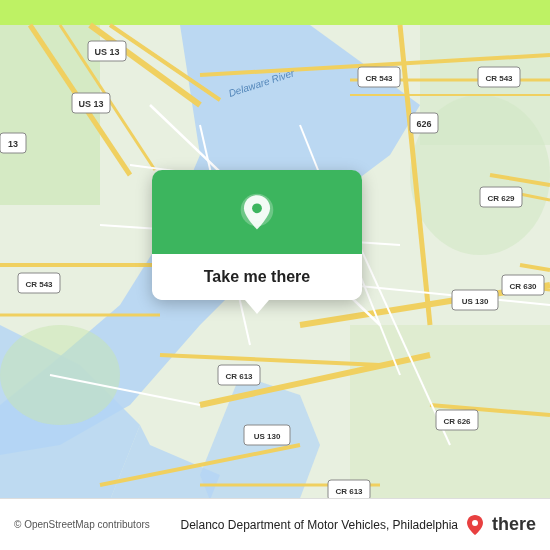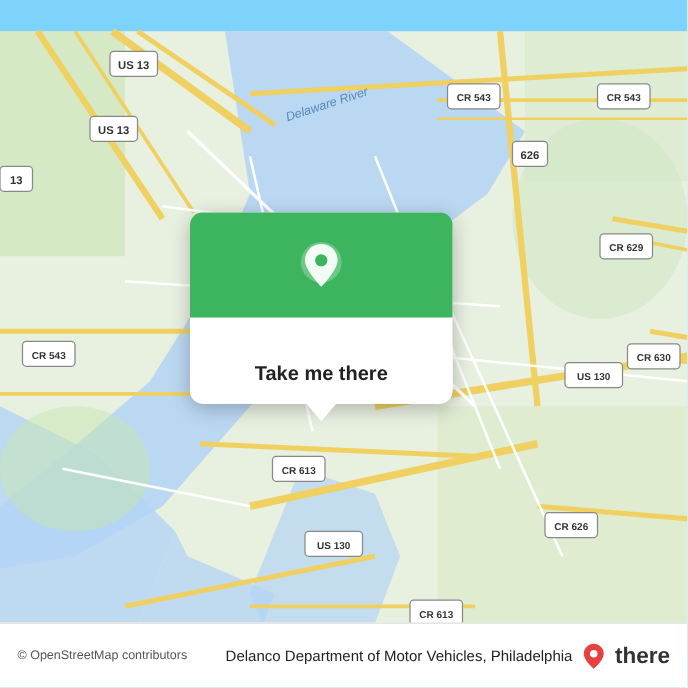--- a/index.html
+++ b/index.html
@@ -9,21 +9,21 @@
       height: 550px;
       overflow: hidden;
       font-family: Arial, sans-serif;
       position: relative;
     }
 
     #map-container {
       width: 550px;
       height: 550px;
       position: relative;
-      background-color: #7dd3fc;
+      background-color: #bef264;
       overflow: hidden;
     }
 
     
     #map-svg {
       position: absolute;
       top: 0; left: 0;
       width: 100%; height: 100%;
     }
 
@@ -100,21 +100,20 @@
       width: 100%;
       padding: 14px 0;
       background: white;
       border: none;
       border-radius: 0 0 10px 10px;
       font-size: 16px;
       font-weight: 600;
       color: #222;
       cursor: pointer;
       text-align: center;
-      margin-top: 23px;
     }
 
     
     #card-pointer {
       position: absolute;
       bottom: -14px;
       left: 50%;
       transform: translateX(-50%);
       width: 0;
       height: 0;

